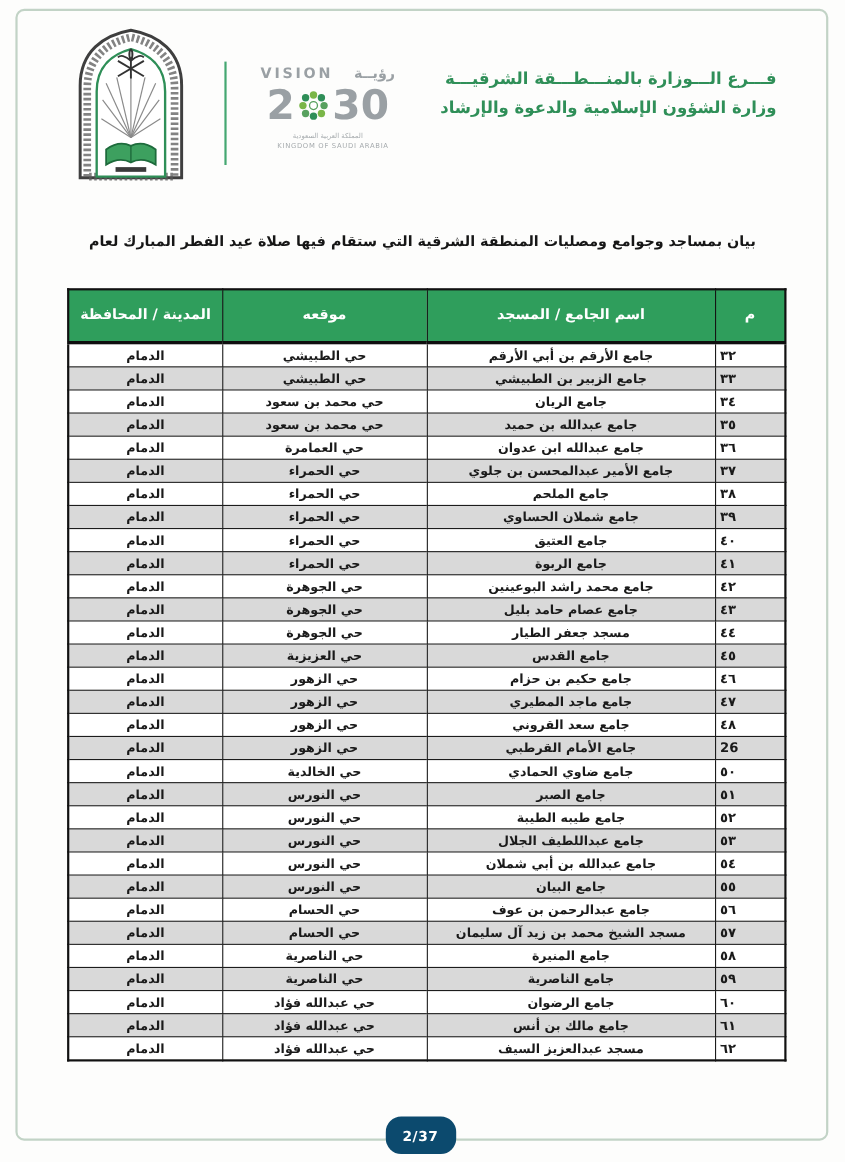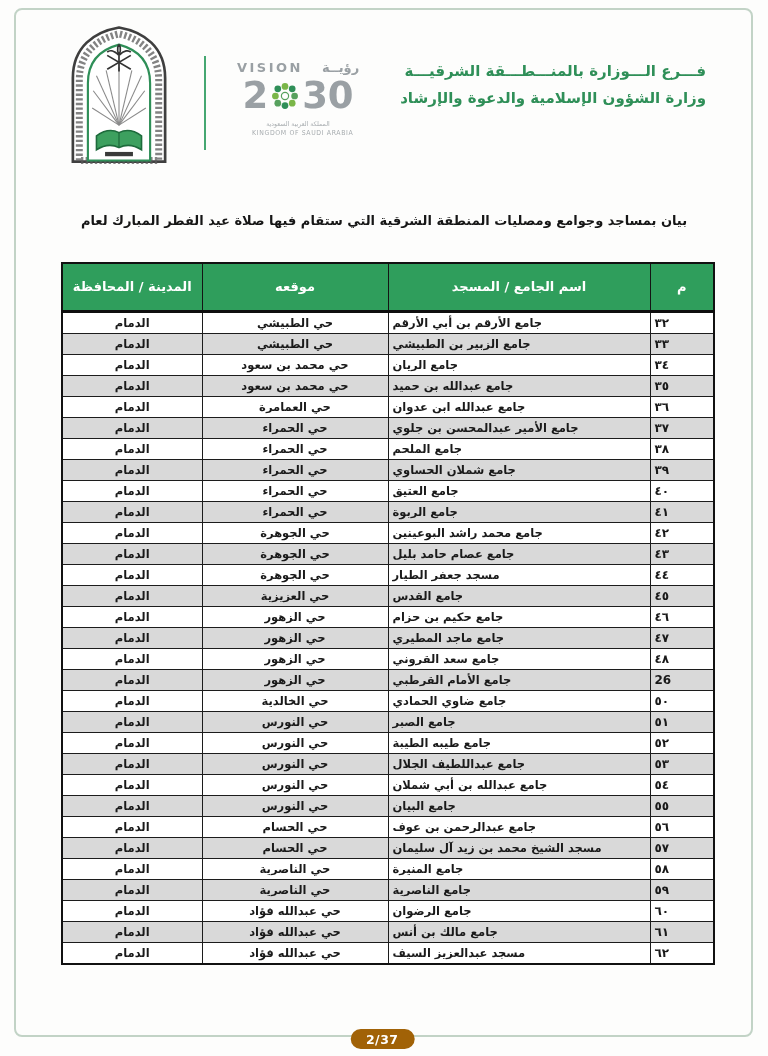--- a/index.html
+++ b/index.html
@@ -17,22 +17,22 @@
     --frame:#c2d3c6;
     --ink:#1a1a1a;
   }
   
   .frame {
     position:absolute; left:14px; top:8px; width:739px; height:1029px;
     border:2px solid var(--frame); border-radius:8px;
   }
   .page-badge {
     position:absolute; left:50%; bottom:-14px; transform:translateX(-52%);
-    min-width:64px; height:20px; padding:0 14px;
-    background:#a16207; color:#fff; border-radius:14px;
+    min-width:64px; height:34px; padding:0 14px;
+    background:#0c4a6e; color:#fff; border-radius:14px;
     display:flex; align-items:center; justify-content:center;
     font-size:12.5px; font-weight:bold; letter-spacing:.5px;
   }
   
   .ministry-logo { position:absolute; left:60px; top:22px; }
   .header-sep { position:absolute; left:204px; top:56px; width:2px; height:94px; background:#45a771; }
   .vision-logo { position:absolute; left:224px; top:60px; width:148px; text-align:center; color:#9aa0a4; }
   .v-row1 { display:flex; justify-content:center; align-items:flex-start; gap:19px; font-size:13px; letter-spacing:2.5px; font-weight:bold; }
   .v-row1 .v-ar { letter-spacing:0; font-size:13px; }
   .v-year { display:flex; align-items:center; justify-content:center; font-size:37px; font-weight:bold; line-height:1; margin-top:2px; color:#9aa0a4; }
@@ -63,21 +63,21 @@
     text-align:center; vertical-align:middle;
   }
   .mosque-table tbody td {
     height:21px; line-height:20px;
     font-size:11.5px; font-weight:bold; color:var(--ink);
     border:1.4px solid #1c1c1c; padding:0 4px;
     background:#fff; overflow:hidden; white-space:nowrap;
   }
   .mosque-table tbody tr.alt td { background:var(--row-alt); }
   .mosque-table td.c-num  { text-align:left; font-size:12px; }
-  .mosque-table td.c-name { text-align:left; }
+  .mosque-table td.c-name { text-align:center; }
   .mosque-table td.c-loc  { text-align:center; }
   .mosque-table td.c-city { text-align:center; }
 </style>
 </head>
 <body>
 
 <div class="frame">
   <div class="page-badge">2/37</div>
 </div>
 

